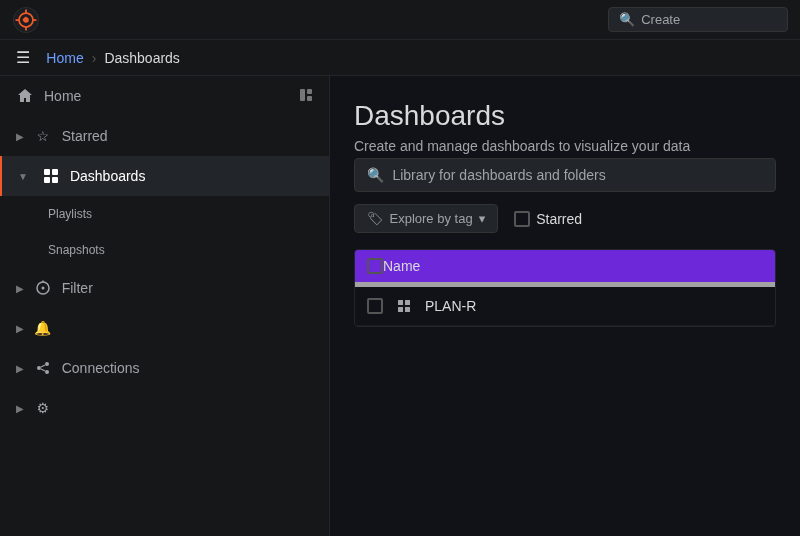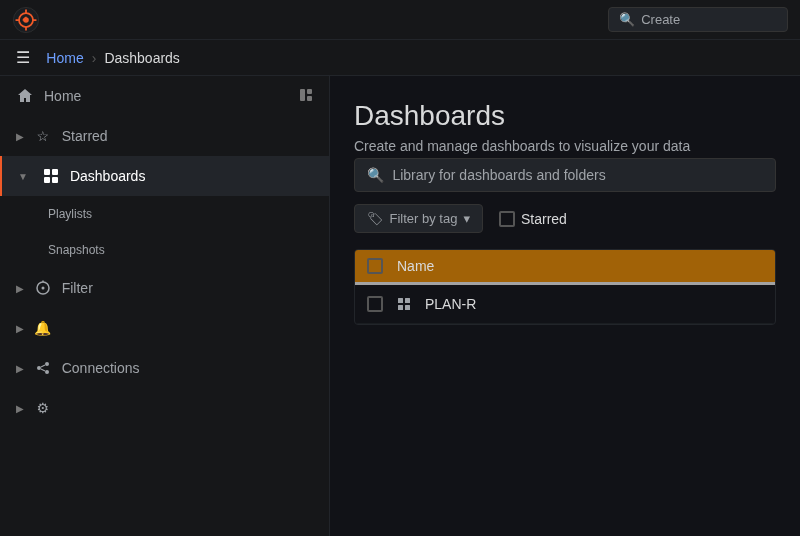--- a/index.html
+++ b/index.html
@@ -215,24 +215,24 @@
       display: inline-block;
     }
     .table-container {
       border: 1px solid #22252a;
       border-radius: 4px;
       overflow: hidden;
     }
     .table-header {
       display: flex;
       align-items: center;
-      background: #a16207;
+      background: #6d28d9;
       padding: 8px 12px;
-      border-bottom: 3px solid #a3a3a3;
-      gap: 14px;
+      border-bottom: 5px solid #a3a3a3;
+      gap: 0;
     }
     .table-header-checkbox {
       width: 16px;
       height: 16px;
       border: 2px solid #555;
       border-radius: 2px;
       background: transparent;
       flex-shrink: 0;
     }
     .table-header-name {
@@ -389,21 +389,21 @@
     <p class="page-subtitle">Create and manage dashboards to visualize your data</p>
 
     <div class="search-box">
       <span>🔍</span>
       <span>Library for dashboards and folders</span>
     </div>
 
     <div class="filter-row">
       <div class="filter-tag-btn">
         <span>🏷</span>
-        <span>Filter by tag</span>
+        <span>Explore by tag</span>
         <span>▾</span>
       </div>
       <div class="starred-check">
         <span class="checkbox"></span>
         <span>Starred</span>
       </div>
     </div>
 
     <div class="table-container">
       <div class="table-header">

